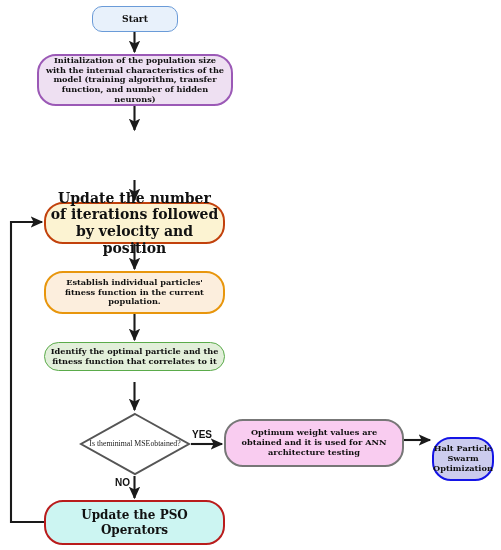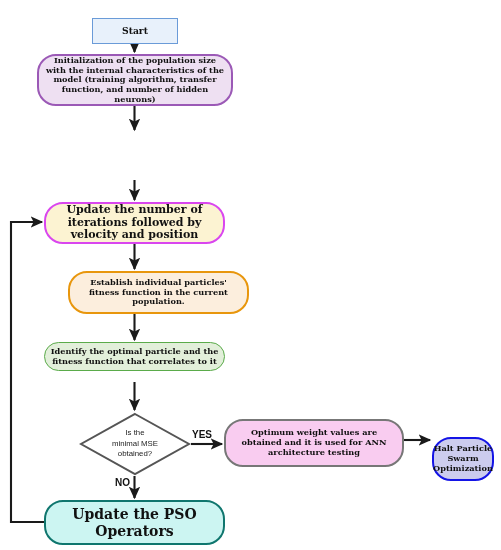--- a/index.html
+++ b/index.html
@@ -23,50 +23,49 @@
     justify-content: center;
     text-align: center;
     font-weight: bold;
     color: #111111;
     line-height: 1.18;
     padding: 2px 4px;
     border-radius: 19px;
   }
   
   .n-start {
-    left: 92px; top: 18px; width: 86px; height: 26px;
+    left: 92px; top: 6px; width: 86px; height: 26px;
     background: #e8f1fb;
     border: 1.6px solid #6a9bd8;
-    border-radius: 0;
+    border-radius: 10px;
     font-size: 9.2px;
   }
   .n-init {
     left: 37px; top: 54px; width: 196px; height: 52px;
     background: #eee0f2;
     border: 2px solid #9b59b6;
     font-size: 8.2px;
   }
   .n-create {
     left: 44px; top: 132px; width: 181px; height: 48px;
     background: #dbe5f7;
     border: 1.8px solid #4472c4;
     font-size: 8.2px;
   }
   .n-update-iter {
     left: 44px; top: 202px; width: 181px; height: 42px;
     background: #fcf3d2;
-    border: 2px solid #d946ef;
-    font-size: 11px;
+    border: 2px solid #c2410c;
+    font-size: 14px;
   }
   .n-establish {
     left: 44px; top: 271px; width: 181px; height: 43px;
     background: #fceedd;
     border: 2px solid #e8960c;
     font-size: 8.2px;
-    margin-left: 24px;
   }
   .n-identify {
     left: 44px; top: 342px; width: 181px; height: 29px;
     background: #e2efda;
     border: 1.8px solid #5aab4a;
     font-size: 8.2px;
   }
   .n-optimum {
     left: 224px; top: 419px; width: 180px; height: 48px;
     background: #f9ccf0;
@@ -76,39 +75,39 @@
   .n-halt {
     left: 432px; top: 424px; width: 62px; height: 44px;
     background: #ccccee;
     border: 2.6px solid #1414e6;
     font-size: 8.2px;
     margin-top: 13px;
   }
   .n-pso {
     left: 44px; top: 500px; width: 181px; height: 45px;
     background: #ccf5f2;
-    border: 2px solid #0f766e;
-    font-size: 14px;
+    border: 2px solid #b91c1c;
+    font-size: 12px;
   }
   
   .diamond-wrap {
     position: absolute;
     left: 79px; top: 412px;
     width: 112px; height: 64px;
   }
   .diamond-wrap svg { display: block; }
   .diamond-label {
     position: absolute;
     left: 0; top: 0; width: 112px; height: 64px;
     display: flex;
-    flex-direction: column;
+    flex-direction: row;
     align-items: center;
     justify-content: center;
     text-align: right;
-    font-family: Liberation Sans, sans-serif;
+    font-family: Liberation Serif, serif;
     font-size: 7.8px;
     color: #222222;
     line-height: 1.35;
   }
   
   #wires {
     position: absolute;
     left: 0; top: 0;
     width: 501px; height: 550px;
     pointer-events: none;

